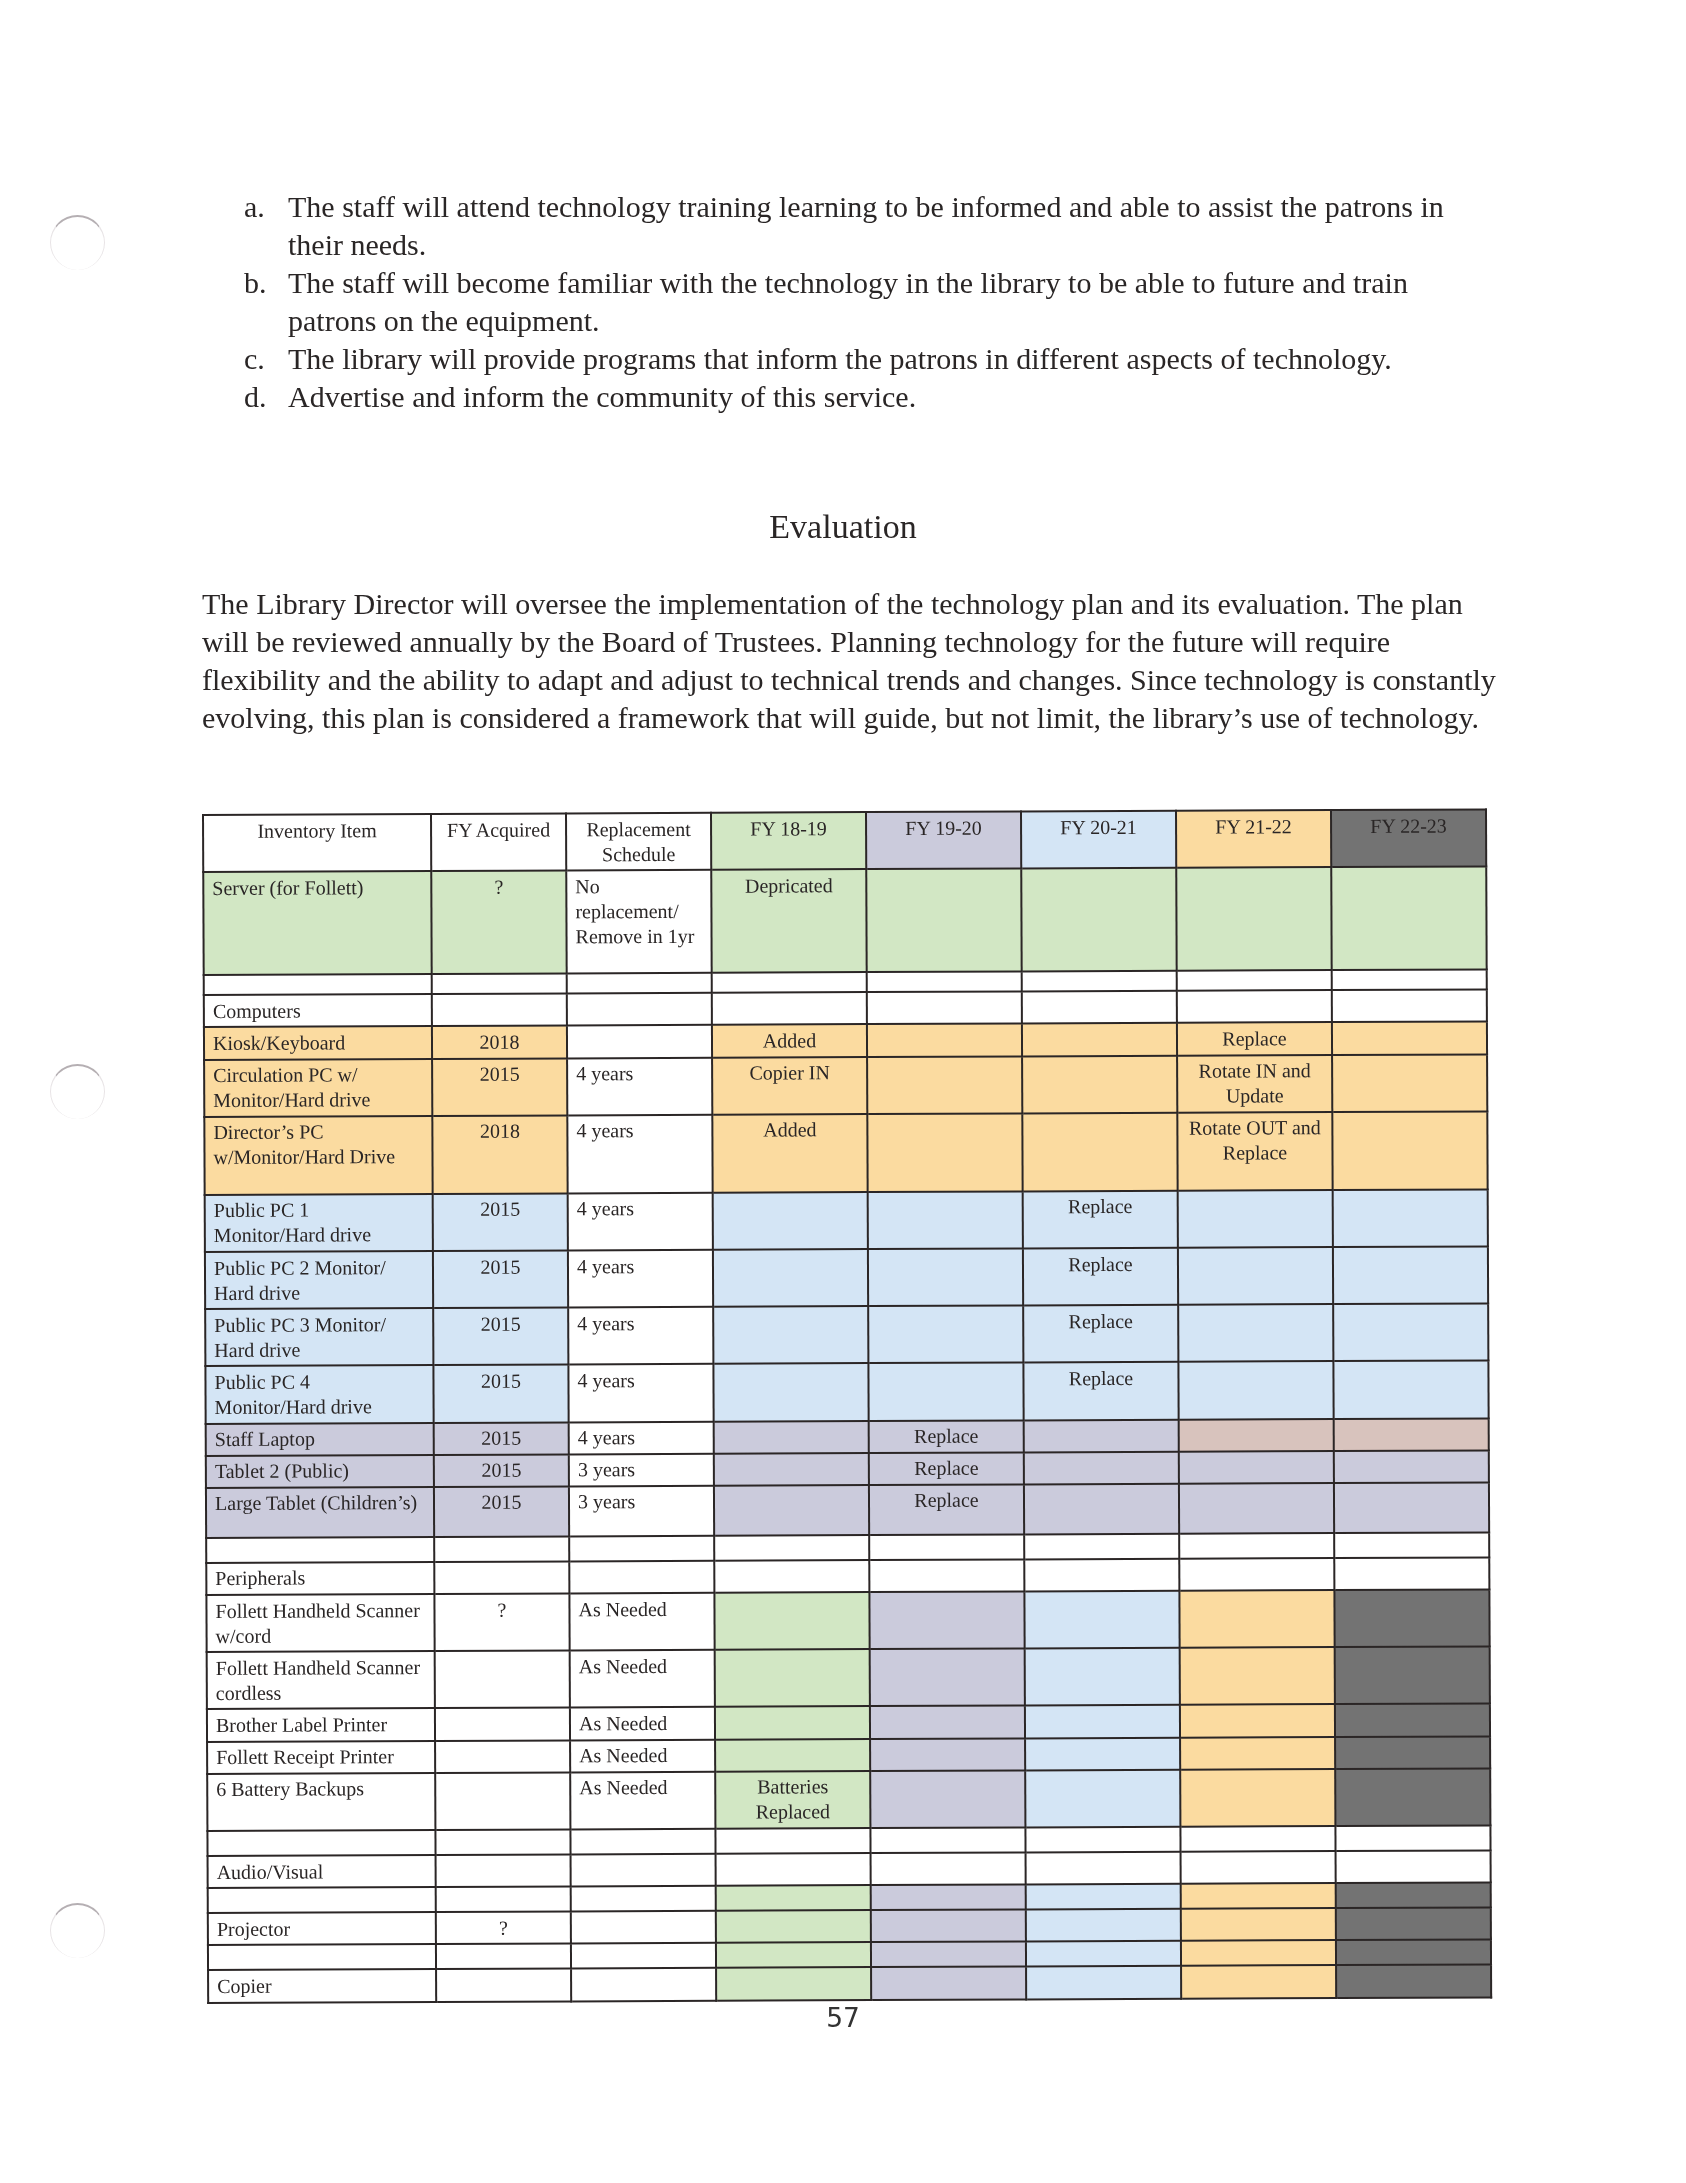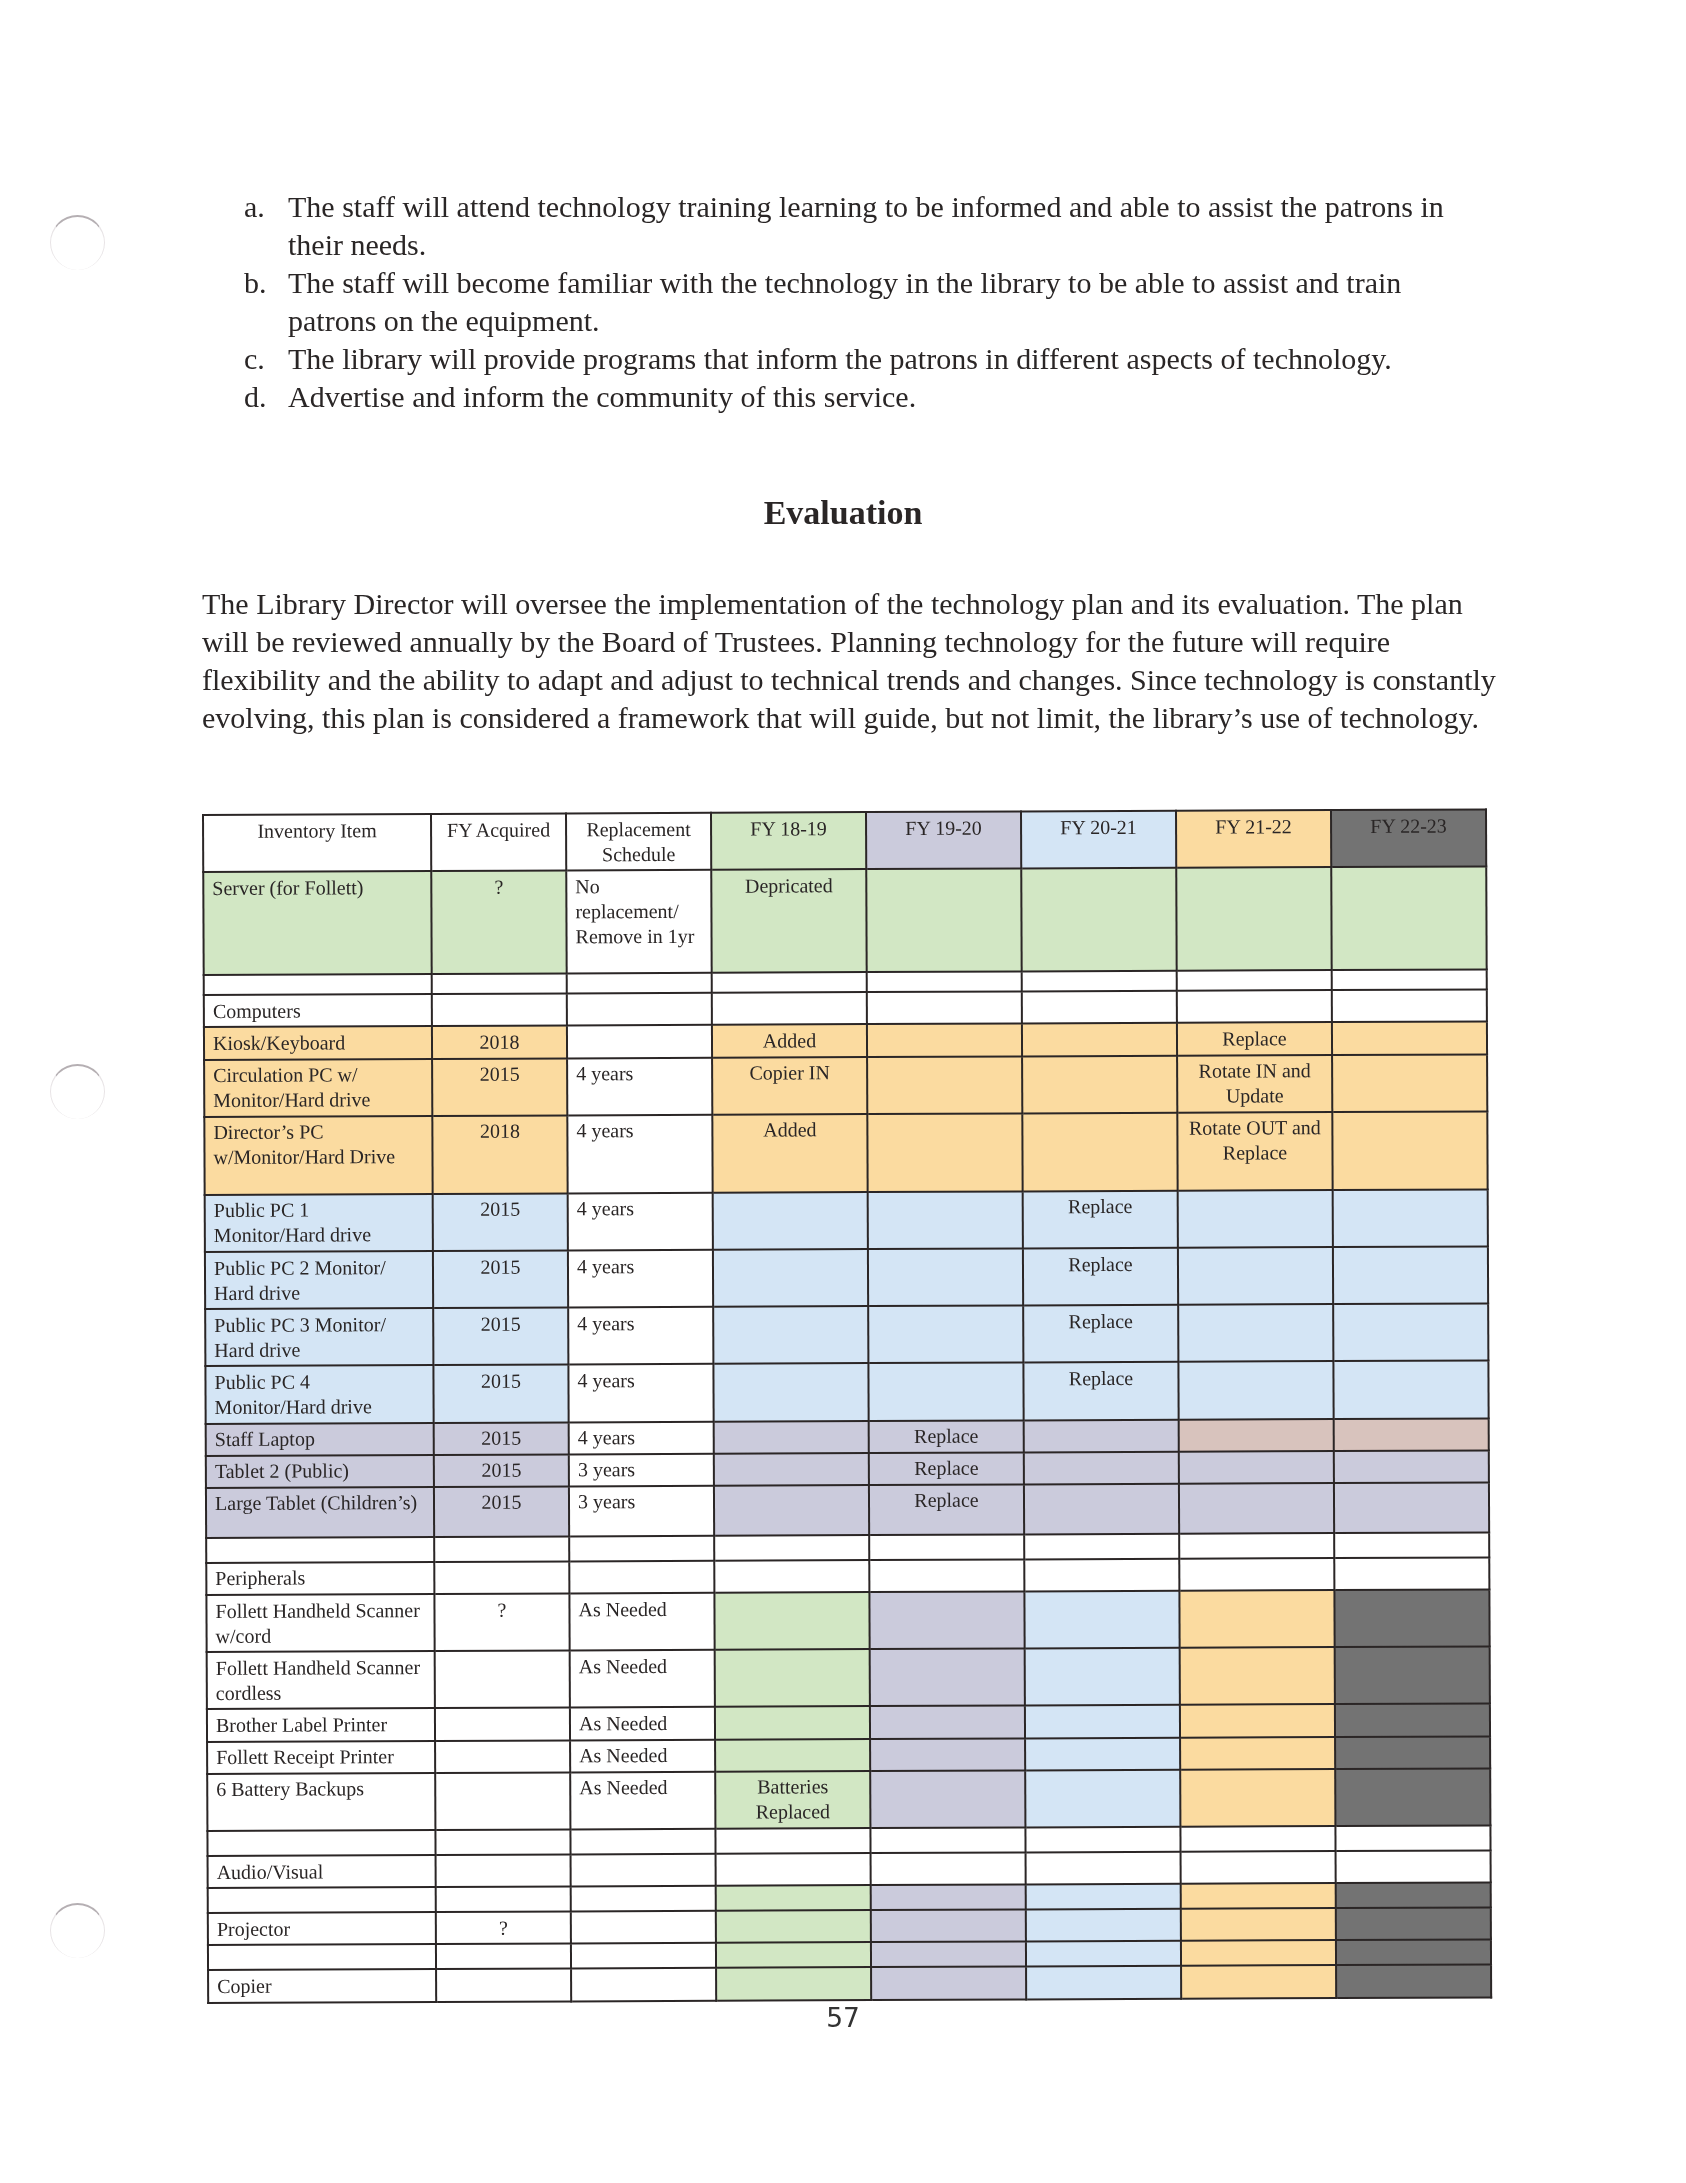--- a/index.html
+++ b/index.html
@@ -5,21 +5,21 @@
   html, body { margin:0; padding:0; background:#ffffff; }
   body { width:1686px; height:2183px; position:relative; overflow:hidden;
          font-family:"Liberation Serif", "DejaVu Serif", serif; color:#2a2626; }
   .hole { position:absolute; width:53px; height:53px; border-radius:50%;
           border-top:2px solid #a9a2a6; border-left:0.7px solid #e4e0e2; border-right:0.7px solid #e4e0e2;
           border-bottom:none; opacity:.85; }
   .list { position:absolute; left:244px; top:188px; width:1229px; margin:0; padding:0; list-style:none;
           font-size:30px; line-height:38px; }
   .list li { position:relative; padding-left:44px; }
   .list li .mk { position:absolute; left:0; top:0; }
-  .heading { position:absolute; left:0; width:1686px; top:494px; text-align:center; font-size:34px;font-weight:bold; }
+  .heading { position:absolute; left:0; width:1686px; top:508px; text-align:center; font-size:34px; }
   .para { position:absolute; left:202px; top:585px; width:1295px; font-size:30px; line-height:38px; margin:0; }
   table.inv { position:absolute; left:202px; top:814px; width:1285px; border-collapse:collapse;
               table-layout:fixed; font-size:20px; line-height:25px; transform:rotate(-0.25deg);
               transform-origin:top left; }
   table.inv td, table.inv th { border:2px solid #2b2626; vertical-align:top; padding:2.6px 8px; font-weight:normal; }
   table.inv th { text-align:center; }
   .c { text-align:center; }
   .b { font-weight:bold; }
   .g  { background:#d2e7c4;margin-left:48px; }
   .p  { background:#cbcbdc; }
@@ -33,21 +33,21 @@
 </style>
 </head>
 <body>
 
 <div class="hole" style="left:50px;top:215px;"></div>
 <div class="hole" style="left:50px;top:1064px;"></div>
 <div class="hole" style="left:50px;top:1903px;"></div>
 
 <ol class="list">
   <li><span class="mk">a.</span><span>The staff will attend technology training learning to be informed and able to assist the patrons in their needs.</span></li>
-  <li><span class="mk">b.</span><span>The staff will become familiar with the technology in the library to be able to assist and train patrons on the equipment.</span></li>
+  <li><span class="mk">b.</span><span>The staff will become familiar with the technology in the library to be able to future and train patrons on the equipment.</span></li>
   <li><span class="mk">c.</span><span>The library will provide programs that inform the patrons in different aspects of technology.</span></li>
   <li><span class="mk">d.</span><span>Advertise and inform the community of this service.</span></li>
 </ol>
 
 <div class="heading">Evaluation</div>
 
 <p class="para">The Library Director will oversee the implementation of the technology plan and its evaluation. The plan will be reviewed annually by the Board of Trustees.  Planning technology for the future will require flexibility and the ability to adapt and adjust to technical trends and changes.  Since technology is constantly evolving, this plan is considered a framework that will guide, but not limit, the library’s use of technology.</p>
 
 <table class="inv">
   <colgroup>

